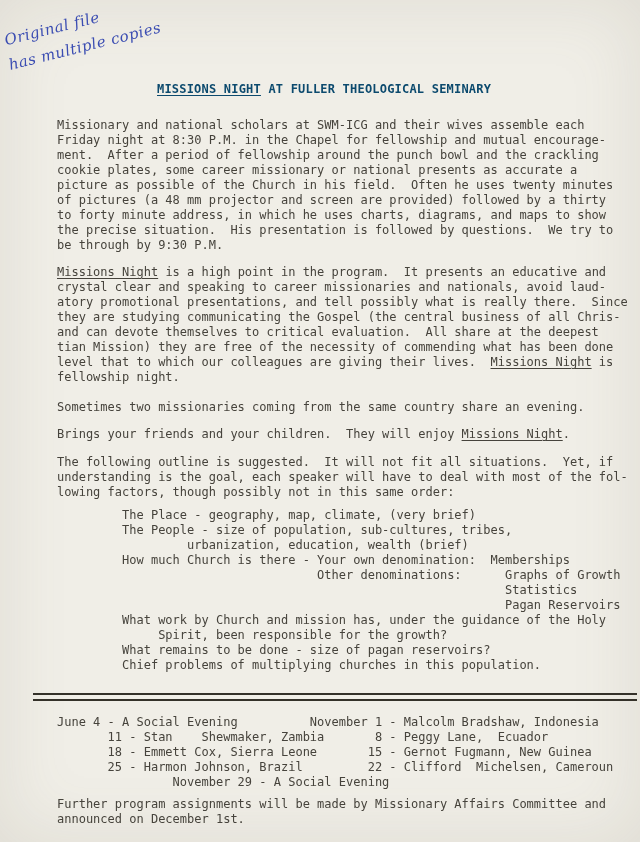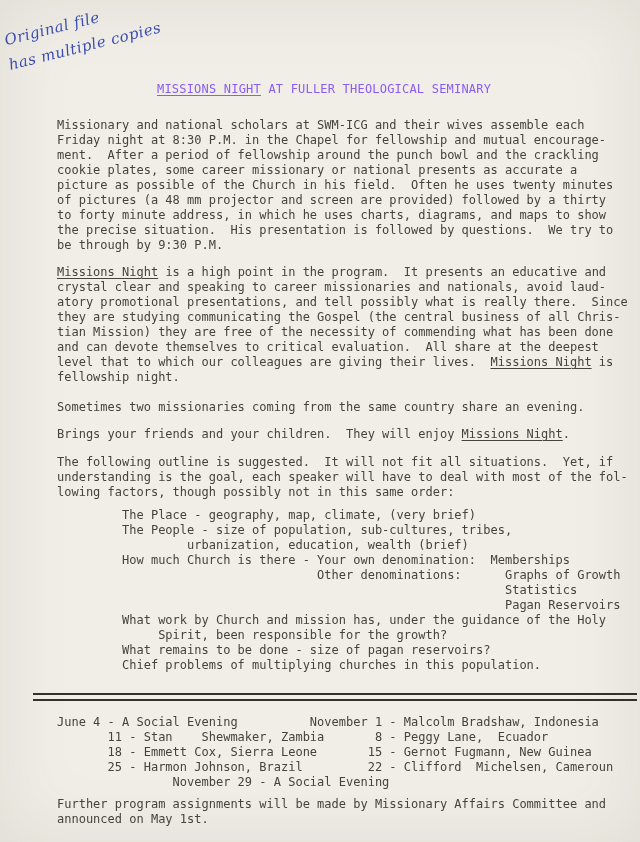--- a/index.html
+++ b/index.html
@@ -13,21 +13,21 @@
     background:#f0eee7;
     box-shadow:inset 0 0 70px rgba(120,112,95,.14);
     font-family:"DejaVu Sans Mono",monospace;
     font-size:12px;
     line-height:15px;
     color:#46433c;
   }
   .line{white-space:pre}
   .u{text-decoration:underline;text-underline-offset:2px;text-decoration-thickness:1.2px}
   .block{margin:0}
-  .b-page-title{margin:0 16px 21px 100px;font-weight:normal;letter-spacing:.2px;color:#8b5cf6}
+  .b-page-title{margin:0 16px 21px 100px;font-weight:bold;letter-spacing:.2px;color:#0c4a6e}
   .b-para-intro{margin-bottom:12px}
   .b-para-missions-night{margin-bottom:15px}
   .b-para-sometimes{margin-bottom:12px}
   .b-para-brings{margin-bottom:13px}
   .b-para-outline-intro{margin-bottom:8px}
   .b-outline-list{margin-bottom:20px}
   .b-divider-rule{margin:0 0 14px -24px;width:604px}
   .rule-top{height:2px;margin-bottom:4px}
   .rule-bot{height:2px}
   .b-schedule-table{margin-bottom:7px}
@@ -64,22 +64,22 @@
         <div class="line"><span>of pictures (a 48 mm projector and screen are provided) followed by a thirty</span></div>
         <div class="line"><span>to forty minute address, in which he uses charts, diagrams, and maps to show</span></div>
         <div class="line"><span>the precise situation.  His presentation is followed by questions.  We try to</span></div>
         <div class="line"><span>be through by 9:30 P.M.</span></div>
       </div>
       <div class="block b-para-missions-night">
         <div class="line"><span class="u">Missions Night</span><span> is a high point in the program.  It presents an educative and</span></div>
         <div class="line"><span>crystal clear and speaking to career missionaries and nationals, avoid laud-</span></div>
         <div class="line"><span>atory promotional presentations, and tell possibly what is really there.  Since</span></div>
         <div class="line"><span>they are studying communicating the Gospel (the central business of all Chris-</span></div>
+        <div class="line"><span>and can devote themselves to critical evaluation.  All share at the deepest</span></div>
         <div class="line"><span>tian Mission) they are free of the necessity of commending what has been done</span></div>
-        <div class="line"><span>and can devote themselves to critical evaluation.  All share at the deepest</span></div>
         <div class="line"><span>level that to which our colleagues are giving their lives.  </span><span class="u">Missions Night</span><span> is</span></div>
         <div class="line"><span>fellowship night.</span></div>
       </div>
       <div class="block b-para-sometimes">
         <div class="line"><span>Sometimes two missionaries coming from the same country share an evening.</span></div>
       </div>
       <div class="block b-para-brings">
         <div class="line"><span>Brings your friends and your children.  They will enjoy </span><span class="u">Missions Night</span><span>.</span></div>
       </div>
       <div class="block b-para-outline-intro">
@@ -116,16 +116,16 @@
             <div class="line"><span>November 1 - Malcolm Bradshaw, Indonesia</span></div>
             <div class="line"><span>         8 - Peggy Lane,  Ecuador</span></div>
             <div class="line"><span>        15 - Gernot Fugmann, New Guinea</span></div>
             <div class="line"><span>        22 - Clifford  Michelsen, Cameroun</span></div>
           </div>
         </div>
         <div class="line sched-footer"><span>November 29 - A Social Evening</span></div>
       </div>
       <div class="block b-para-further">
         <div class="line"><span>Further program assignments will be made by Missionary Affairs Committee and</span></div>
-        <div class="line"><span>announced on May 1st.</span></div>
+        <div class="line"><span>announced on December 1st.</span></div>
       </div>
     </div>
 </div>
 
 </body></html>

